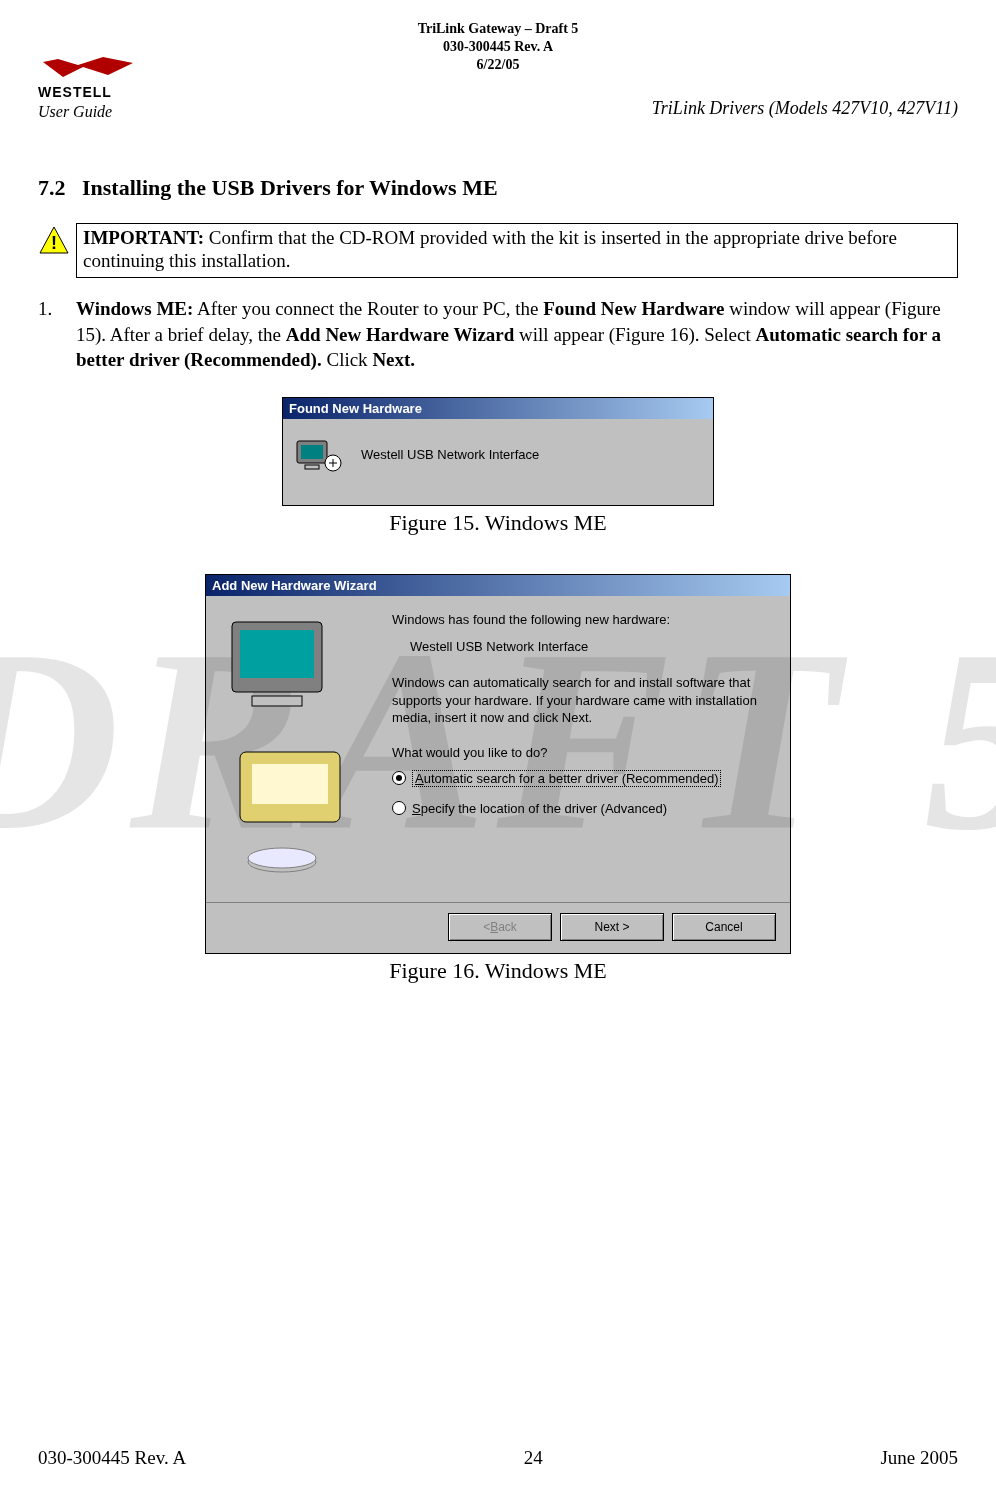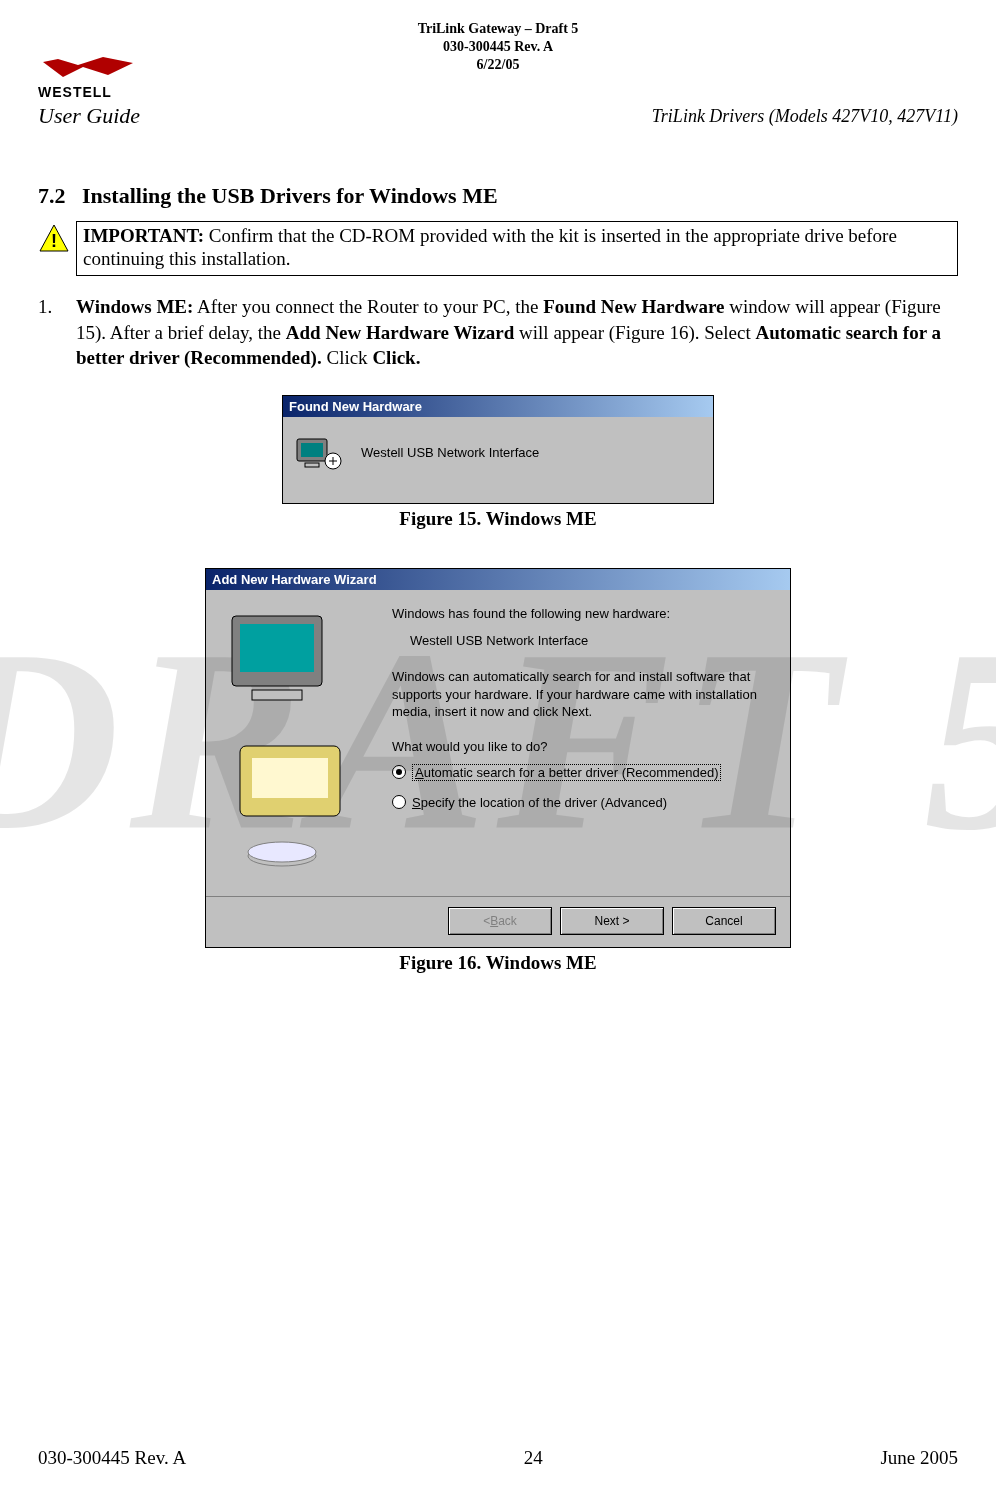--- a/index.html
+++ b/index.html
@@ -33,21 +33,21 @@
     margin-top: -18px;
   }
   .logo-block {
     display: flex;
     flex-direction: column;
     align-items: flex-start;
   }
   .logo-svg { width: 100px; height: 44px; }
   .user-guide {
     font-style: italic;
-    font-size: 22px;
+    font-size: 16px;
     margin-top: 2px;
     font-family: Liberation Serif, serif;
   }
   .model-title {
     font-style: italic;
     font-size: 18px;
     text-align: right;
     padding-bottom: 2px;
   }
   .watermark {
@@ -62,21 +62,21 @@
     font-family: "Times New Roman", serif;
     letter-spacing: 10px;
     pointer-events: none;
     user-select: none;
     white-space: nowrap;
   }
   .section-heading {
     font-size: 22px;
     font-weight: bold;
     margin-top: 54px;
-    margin-bottom: 12px;
+    margin-bottom: 22px;
   }
   .important-row {
     display: flex;
     align-items: stretch;
     margin-bottom: 18px;
   }
   .warn-icon {
     width: 32px;
     height: 32px;
     flex: 0 0 32px;
@@ -99,22 +99,22 @@
   }
   .step-num {
     width: 38px;
     flex: 0 0 38px;
   }
   .step-body { flex: 1; }
   .step-body b { font-weight: bold; }
 
   .figure-block { text-align: center; margin-bottom: 38px; }
   .figure-caption {
-    font-weight: bold;
-    font-size: 19px;
+    font-weight: normal;
+    font-size: 22px;
     margin-top: 4px;
   }
 
   
   .fnh {
     width: 430px;
     margin: 0 auto;
     border: 1px solid #000;
     background: #c0c0c0;
     font-family: Tahoma, Arial, sans-serif;
@@ -267,21 +267,21 @@
       <text x="16" y="24" text-anchor="middle" font-family="Arial" font-weight="bold" font-size="18" fill="#000">!</text>
     </svg>
     <div class="important-box">
       <b>IMPORTANT:</b><span> Confirm that the CD-ROM provided with the kit is inserted in the appropriate drive before continuing this installation.</span>
     </div>
   </div>
 
   <div class="step">
     <div class="step-num">1.</div>
     <div class="step-body">
-      <b>Windows ME:</b><span> After you connect the Router to your PC, the </span><b>Found New Hardware</b><span> window will appear (Figure 15). After a brief delay, the </span><b>Add New Hardware Wizard</b><span> will appear (Figure 16). Select </span><b>Automatic search for a better driver (Recommended).</b><span> Click </span><b>Click.</b><span></span>
+      <b>Windows ME:</b><span> After you connect the Router to your PC, the </span><b>Found New Hardware</b><span> window will appear (Figure 15). After a brief delay, the </span><b>Add New Hardware Wizard</b><span> will appear (Figure 16). Select </span><b>Automatic search for a better driver (Recommended).</b><span> Click </span><b>Next.</b><span></span>
     </div>
   </div>
 
   <div class="figure-block">
     <div class="fnh">
       <div class="titlebar">Found New Hardware</div>
       <div class="body">
         <svg class="dev-icon" viewBox="0 0 48 40">
           <rect x="2" y="6" width="30" height="22" rx="2" fill="#808080" stroke="#000"></rect>
           <rect x="6" y="10" width="22" height="14" fill="#008080"></rect>

